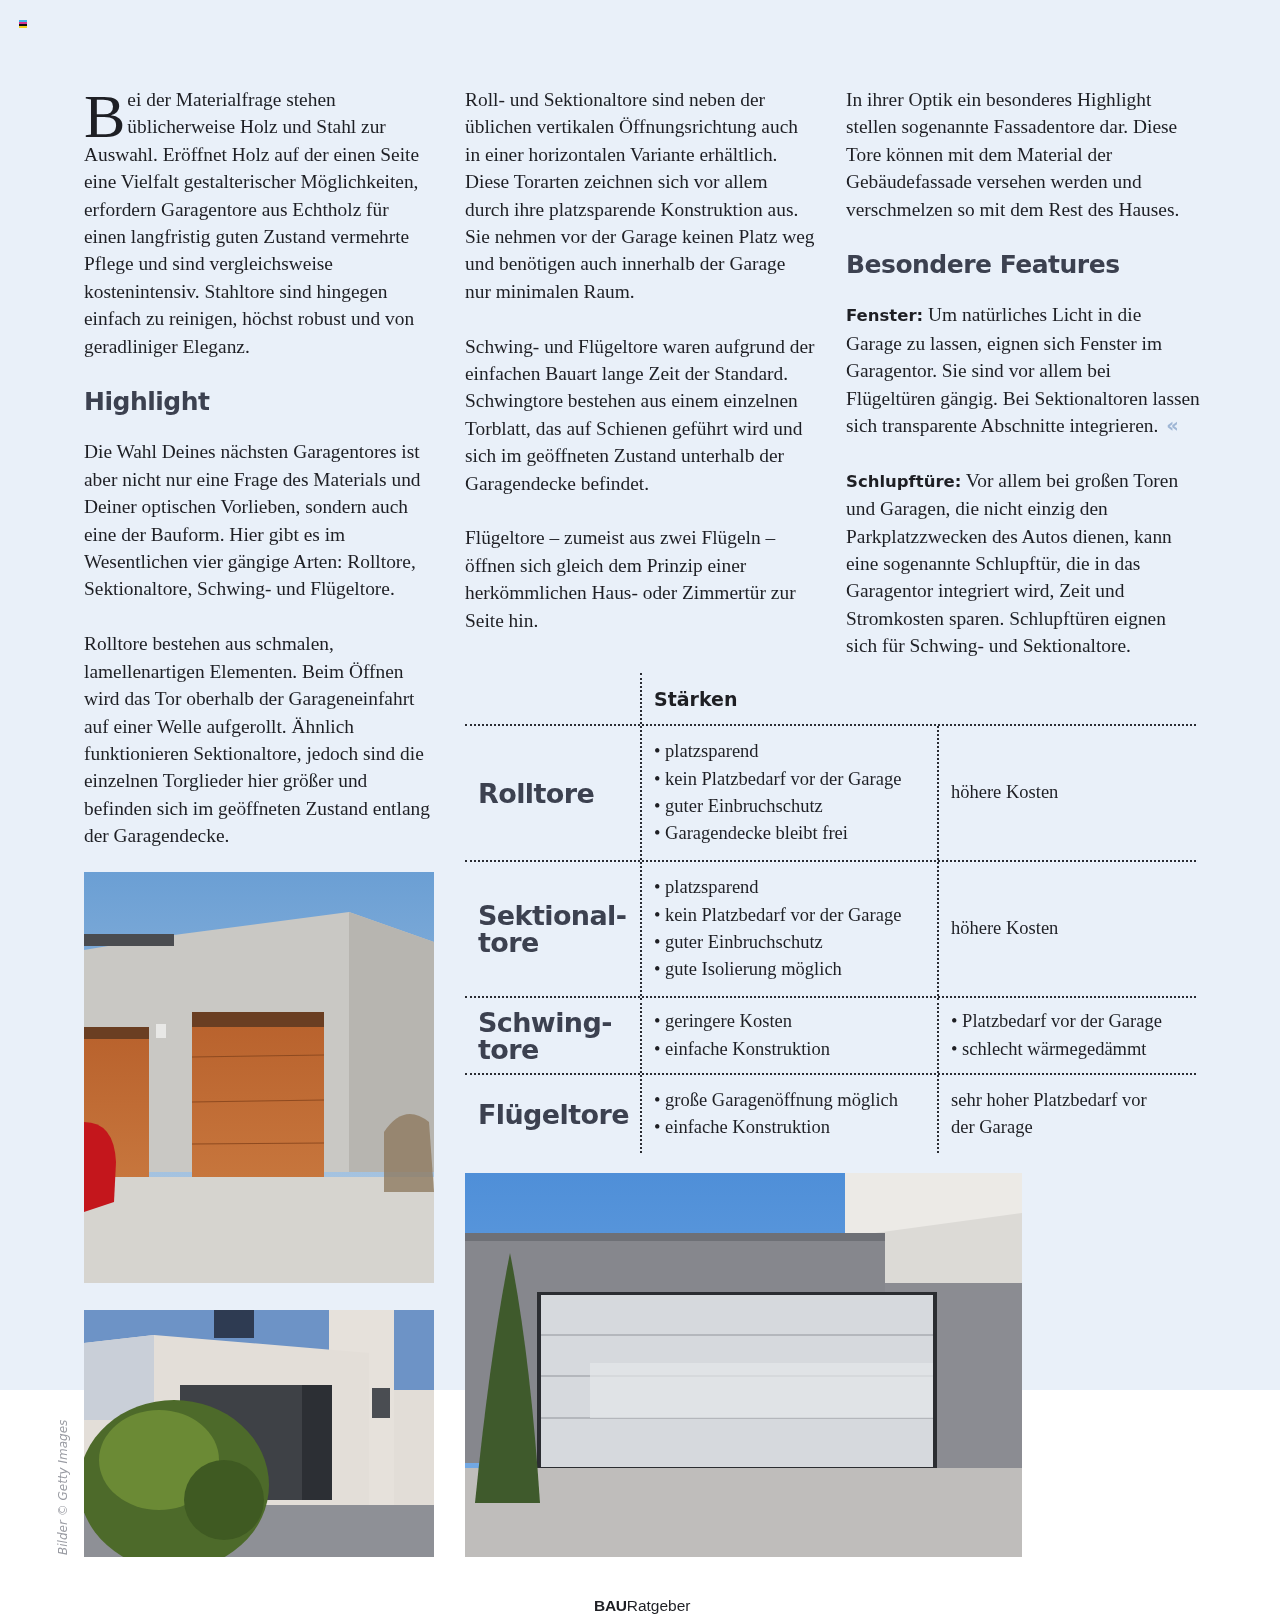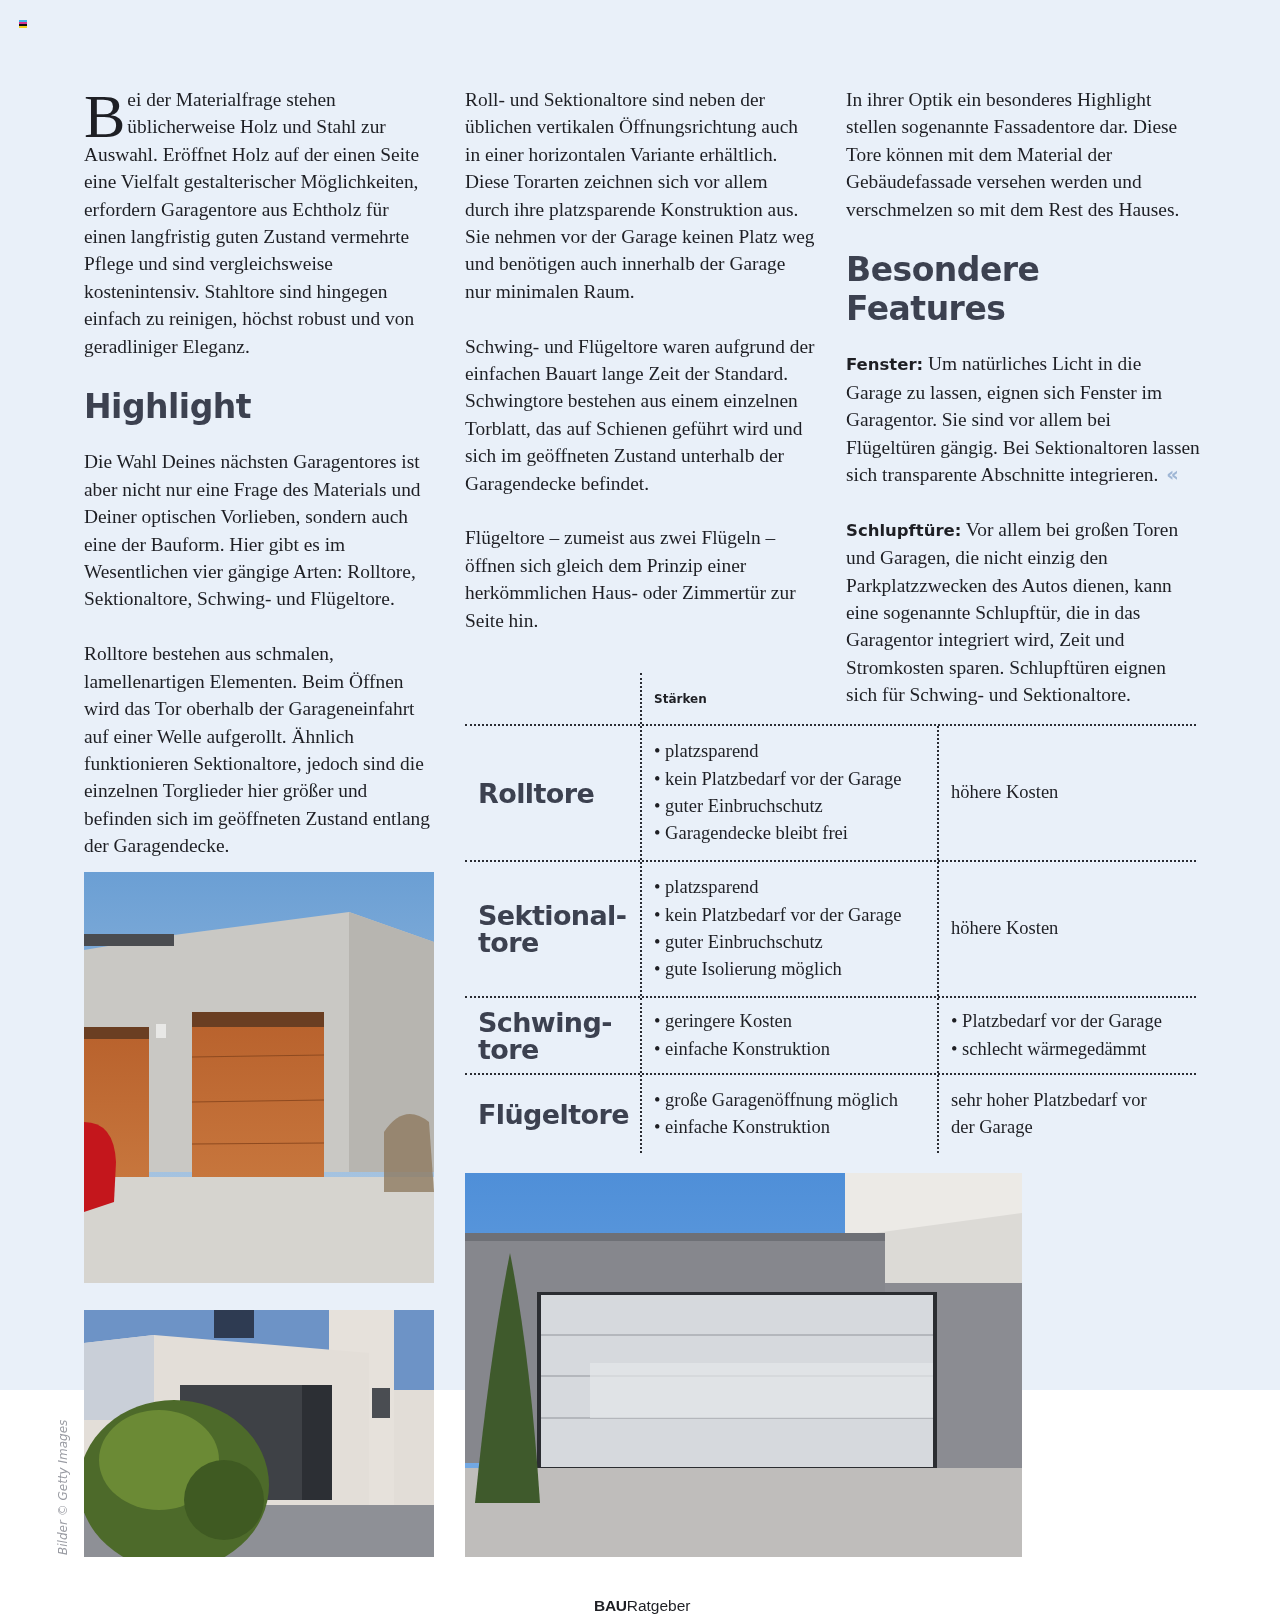--- a/index.html
+++ b/index.html
@@ -32,21 +32,21 @@
     float: left;
     font-family: "Liberation Serif", serif;
     font-size: 62px;
     line-height: 48px;
     margin: 6px 2px 0 0;
     color: #1e1f24;
   }
   h2.section {
     font-family: "DejaVu Sans", "Liberation Sans", sans-serif;
     font-weight: bold;
-    font-size: 33px;
+    font-size: 25px;
     letter-spacing: -0.5px;
     color: #3c4150;
     margin: 18px 0 22px 0;
   }
   .lead-bold {
     font-family: "DejaVu Sans", "Liberation Sans", sans-serif;
     font-weight: bold;
     font-size: 16.5px;
   }
   .end-mark { color: #9fb6d5; font-weight: bold; margin-left: 8px; font-family: "DejaVu Sans", sans-serif; }
@@ -54,21 +54,21 @@
   
   .cmp-table { position: absolute; left: 465px; top: 673px; width: 731px; }
   .cmp-row { display: flex; position: relative; }
   .cmp-row.has-rule { border-top: 2px dotted #2a2c33; }
   .cmp-cell { position: relative; }
   .c-name { width: 175px; display: flex; align-items: center; padding-left: 13px; }
   .c-str { width: 297px; border-left: 2px dotted #2a2c33; padding-left: 12px; display: flex; flex-direction: column; justify-content: center; }
   .c-weak { width: 259px; border-left: 2px dotted #2a2c33; padding-left: 12px; display: flex; flex-direction: column; justify-content: center; }
   .th {
     font-family: "DejaVu Sans", "Liberation Sans", sans-serif;
-    font-weight: bold; font-size: 12px; color: #1e1f24;
+    font-weight: bold; font-size: 19px; color: #1e1f24;
   }
   .row-name {
     font-family: "DejaVu Sans", "Liberation Sans", sans-serif;
     font-weight: bold; font-size: 27px; line-height: 27px;
     letter-spacing: -0.6px; color: #3c4150;
   }
   .cell-text {
     font-family: "Liberation Serif", "DejaVu Serif", serif;
     font-size: 18.5px; line-height: 27.3px; color: #1e1f24;
   }

